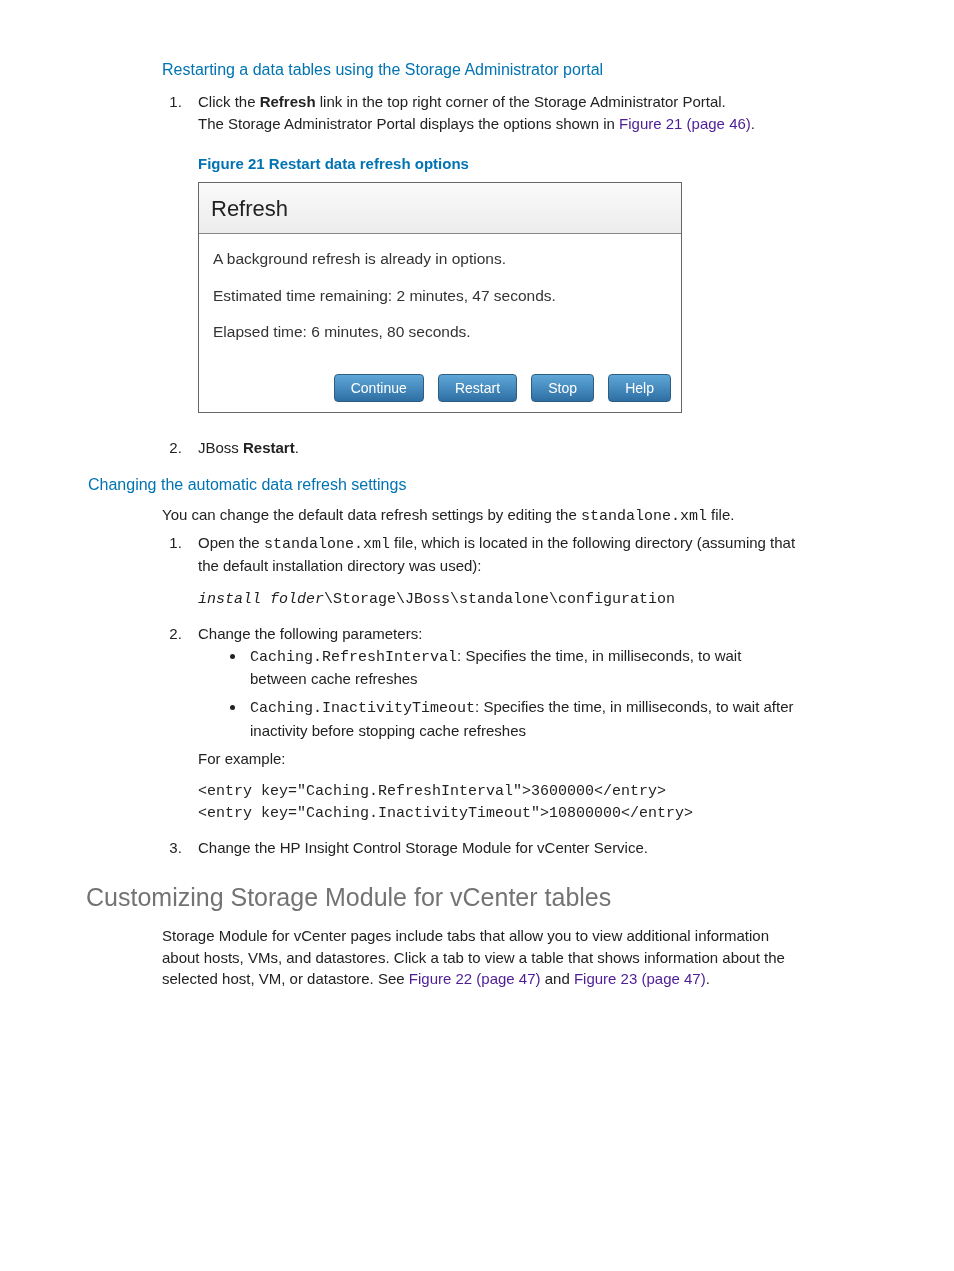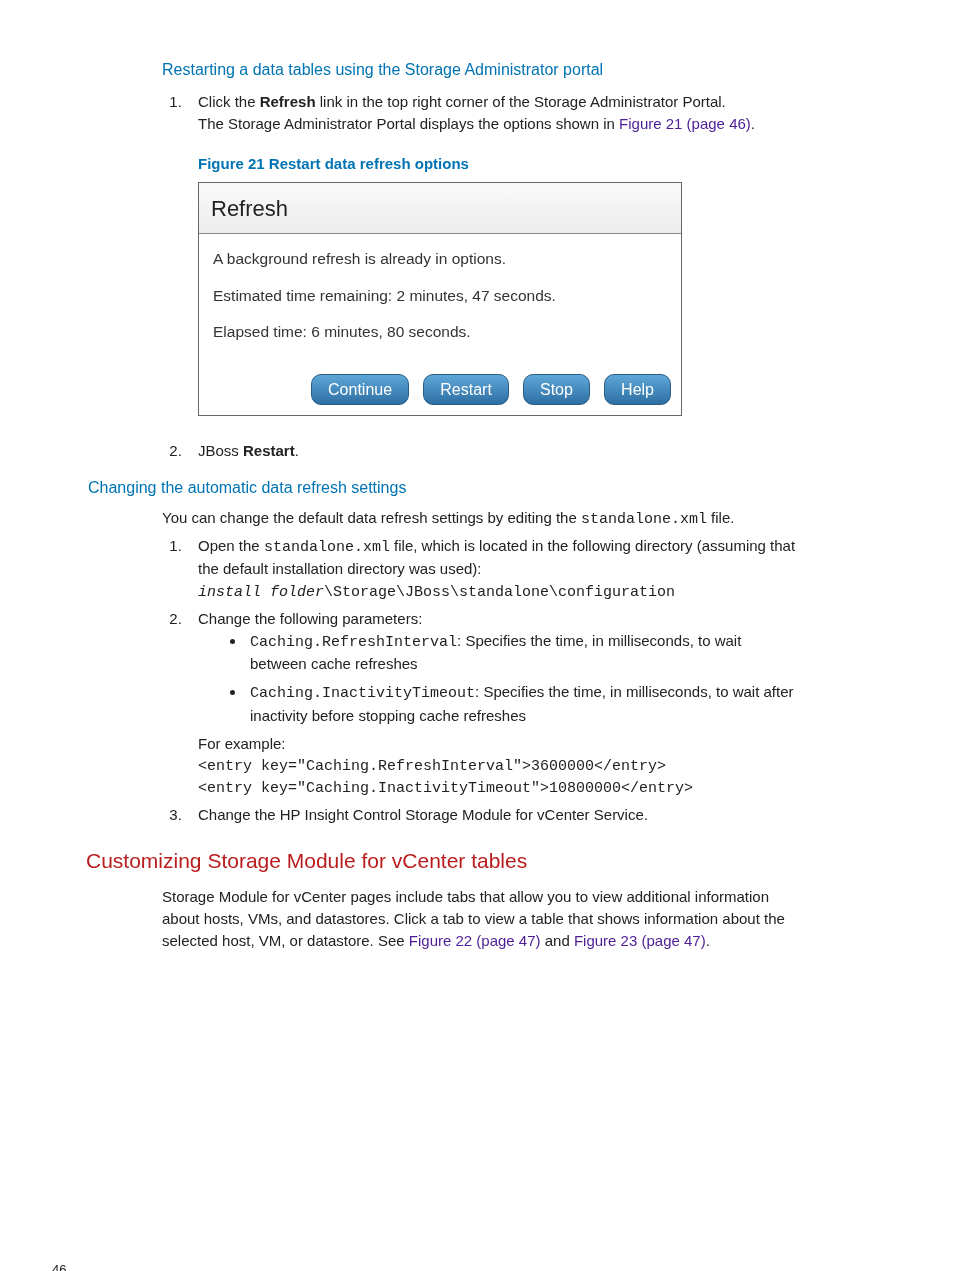--- a/index.html
+++ b/index.html
@@ -18,22 +18,22 @@
     margin: 6px 0 10px 0;
     font-weight: normal;
   }
   .blue-heading-small {
     color: #0073b3;
     font-size: 16px;
     margin: 14px 0 8px -74px;
     font-weight: normal;
   }
   .blue-heading-big {
-    color: #b91c1c;
-    font-size: 21px;
+    color: #737373;
+    font-size: 25px;
     margin: 20px 0 10px -76px;
     font-weight: normal;
   }
   .link {
     color: #4c1d95;
   }
   ol {
     margin: 4px 0;
     padding-left: 24px;
   }
@@ -50,21 +50,21 @@
     margin-bottom: 6px;
   }
   .mono {
     font-family: Liberation Mono, monospace;
     font-size: 15px;
   }
   .mono-block {
     font-family: "Courier New", monospace;
     font-size: 15px;
     white-space: pre;
-    margin: 2px 0;
+    margin: 12px 0;
   }
   .bold { font-weight: bold; }
   .italic { font-style: italic; }
   .content { margin-left: 110px; }
   .figure-caption {
     color: #0073b3;
     font-weight: bold;
     font-size: 15px;
     margin: 18px 0 8px 0;
   }
@@ -88,24 +88,24 @@
   .refresh-body p { margin: 0 0 14px 0; }
   .refresh-buttons {
     text-align: right;
     padding: 6px 10px 10px 10px;
   }
   .refresh-buttons span {
     display: inline-block;
     background: linear-gradient(#5fa7d8,#2e6fa3);
     border: 1px solid #2c5d85;
     color: #fff;
-    font-size: 16px;
+    font-size: 14px;
     padding: 3px 16px;
     margin-left: 10px;
-    border-radius: 10px;
+    border-radius: 4px;
   }
   .footer {
     position: relative;
     margin-top: 310px;
     font-size: 13px;
   }
   .pg { display:inline-block; margin-right: 16px;}
 </style>
 </head>
 <body>

